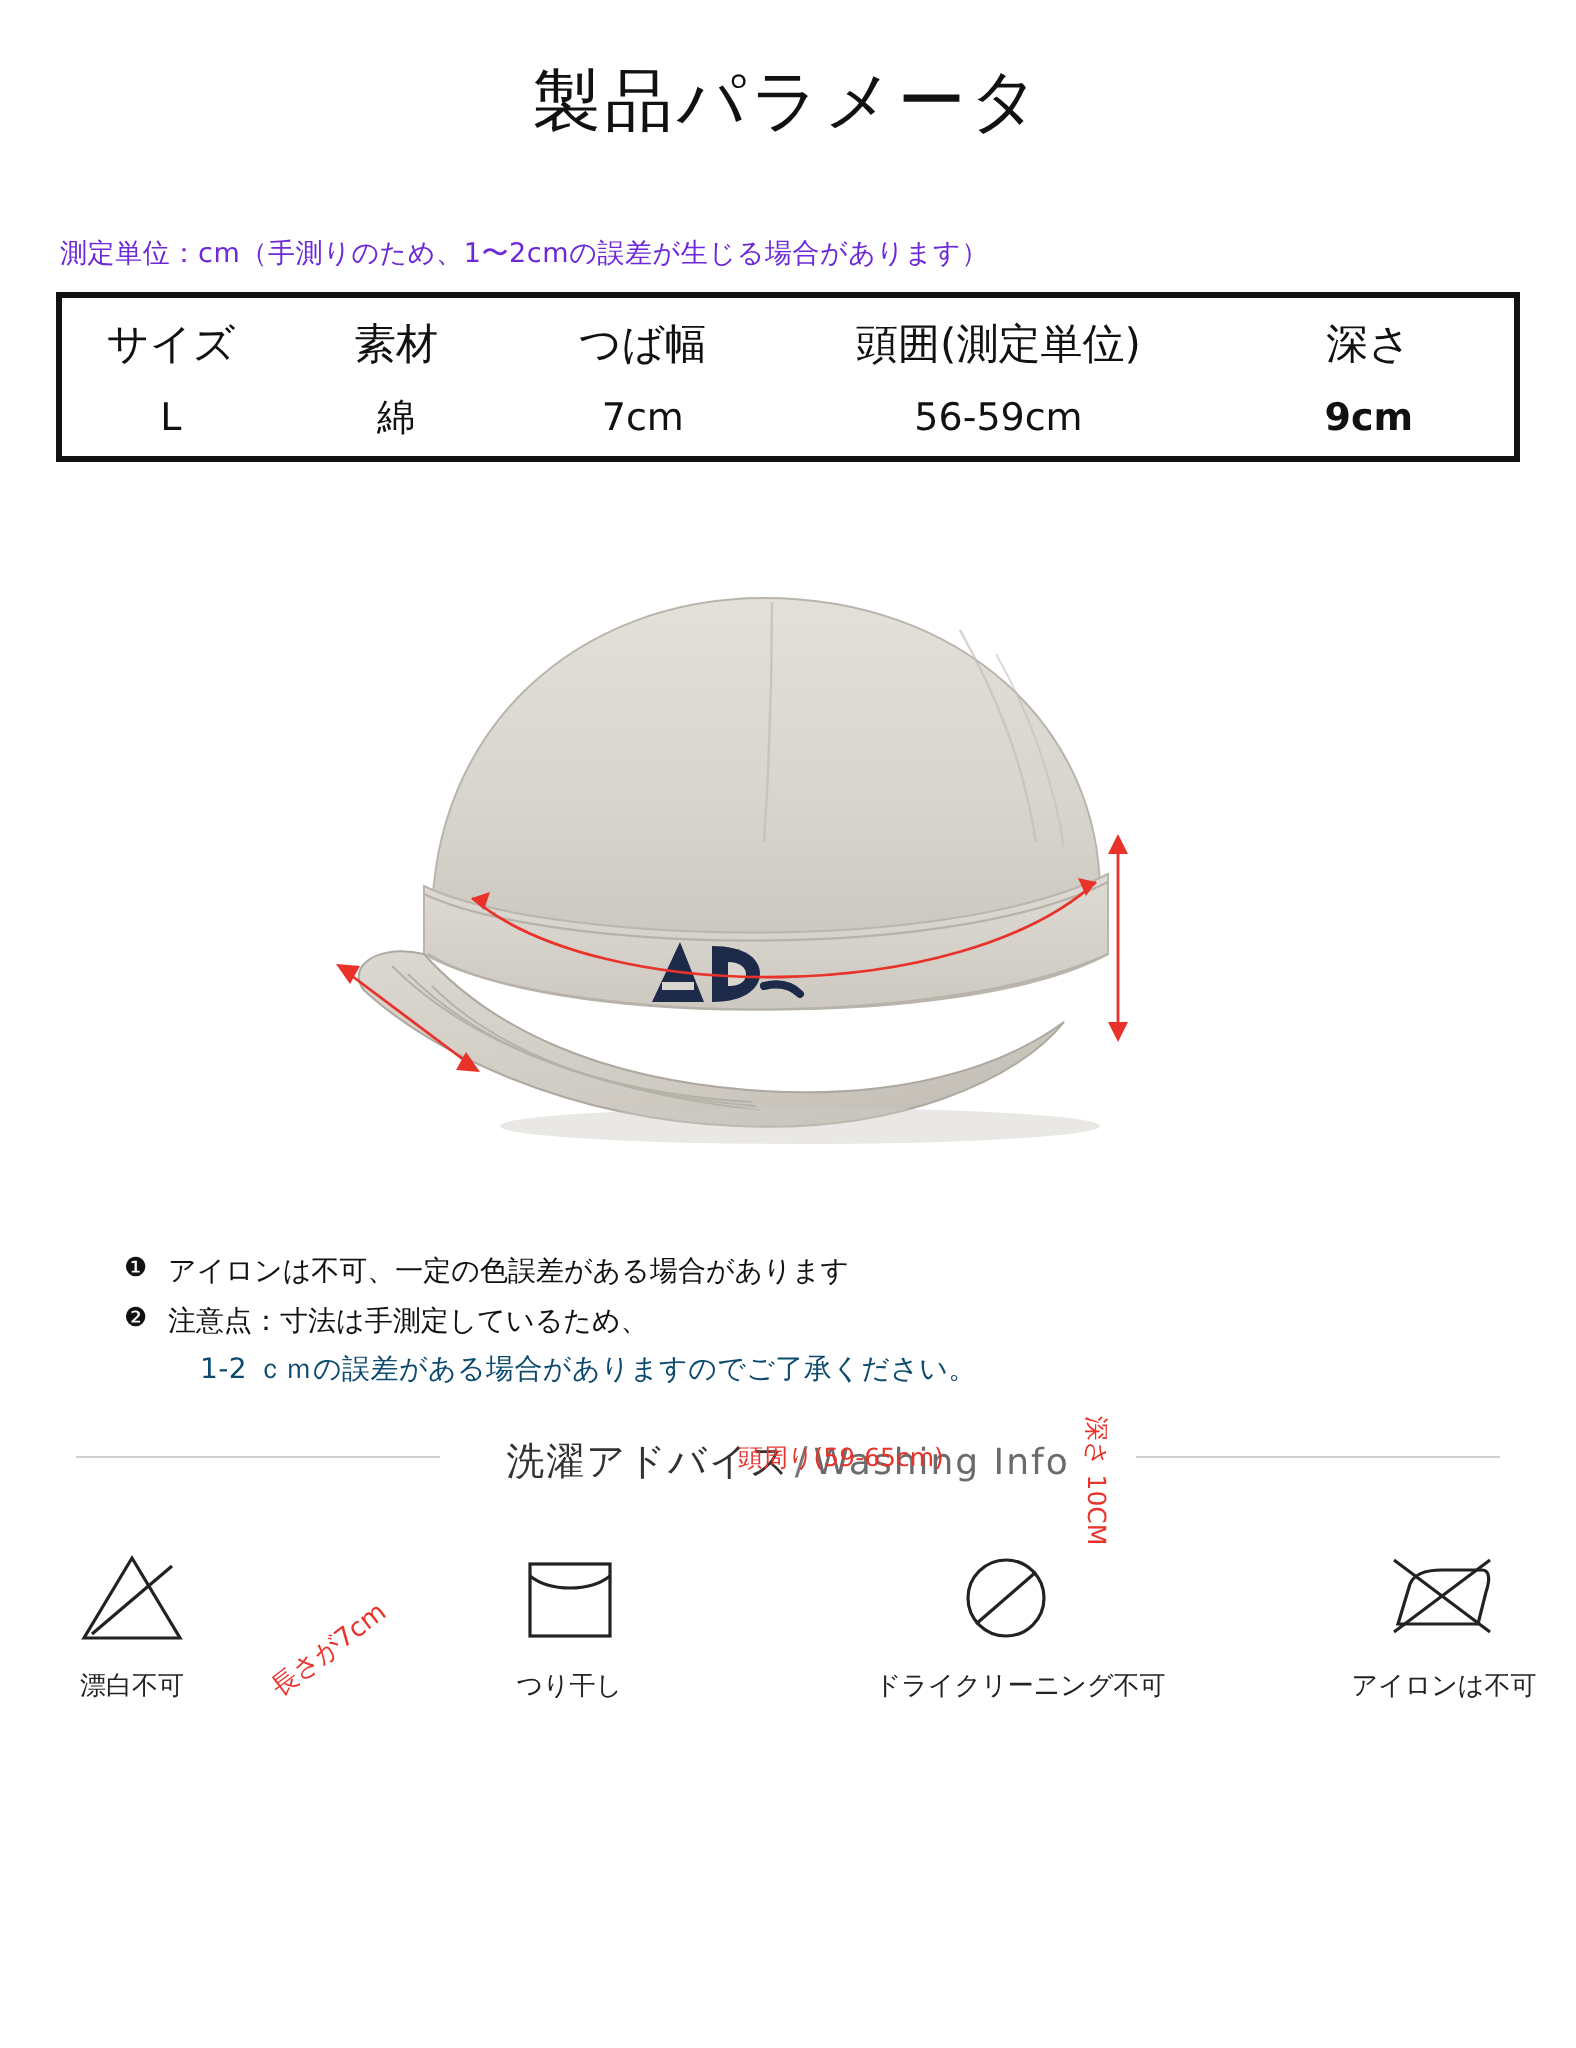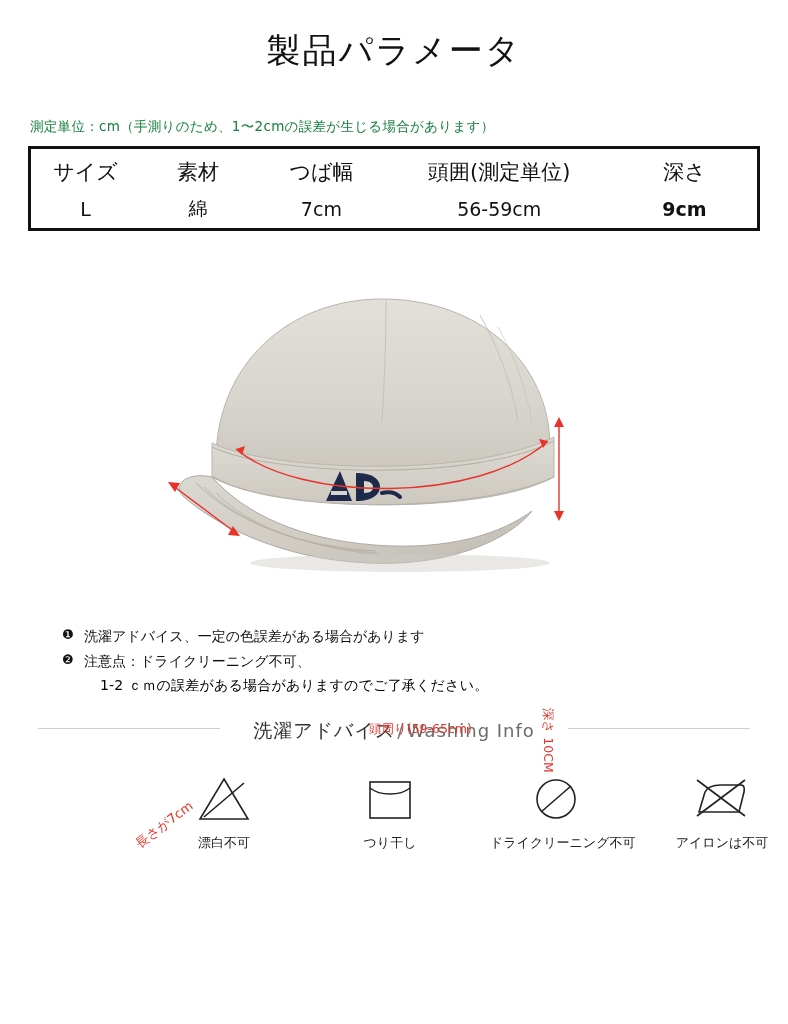--- a/index.html
+++ b/index.html
@@ -23,21 +23,21 @@
     letter-spacing: 2px;
     font-weight: 400;
     color: #111;
     margin-top: 28px;
     margin-bottom: 0;
   }
 
   
   .measure-note {
     font-size: 13.5px;
-    color: #15803d;
+    color: #6d28d9;
     margin: 44px 0 10px 30px;
     letter-spacing: 0.3px;
   }
 
   
   .spec-table-wrap {
     margin: 0 28px;
     border: 3px solid #111;
     box-sizing: border-box;
   }
@@ -131,21 +131,21 @@
     flex: 0 0 auto;
     font-size: 13px;
     color: #111;
   }
   .note-text {
     color: #111;
   }
   .note-sub {
     margin-left: 38px;
     font-size: 14px;
-    color: #000000;
+    color: #0c4a6e;
     letter-spacing: 0.2px;
   }
 
   
   .wash-sep {
     position: relative;
     margin: 30px 0 0 0;
     height: 1px;
   }
   .wash-sep .line-l,
@@ -164,21 +164,21 @@
     font-size: 19px;
     color: #3a3a3a;
     letter-spacing: 1px;
   }
   .wash-title .jp { color: #333; }
   .wash-title .slash { color: #777; margin: 0 2px; }
   .wash-title .en { color: #6b6b6b; font-size: 18px; }
 
   .wash-icons {
     display: flex;
-    justify-content: flex-end;
+    justify-content: space-between;
     gap: 34px;
     margin-top: 26px;
   }
   .wash-item {
     width: 132px;
     text-align: center;
   }
   .wash-item .glyph {
     height: 58px;
     display: flex;
@@ -288,25 +288,25 @@
   </div>
 
   <div class="ann ann-head">頭周り(59-65cm)</div>
   <div class="ann ann-depth">深さ 10CM</div>
   <div class="ann ann-brim">長さが7cm</div>
 </div>
 
 <div class="notes">
   <div class="note-row">
     <span class="note-num">❶</span>
-    <span class="note-text">洗濯アドバイス、一定の色誤差がある場合があります</span>
+    <span class="note-text">アイロンは不可、一定の色誤差がある場合があります</span>
   </div>
   <div class="note-row">
     <span class="note-num">❷</span>
-    <span class="note-text">注意点：ドライクリーニング不可、</span>
+    <span class="note-text">注意点：寸法は手測定しているため、</span>
   </div>
   <div class="note-sub">1-2 ｃｍの誤差がある場合がありますのでご了承ください。</div>
 </div>
 
 <div class="wash-sep">
   <span class="line-l"></span>
   <span class="line-r"></span>
 </div>
 
 <div class="wash-title">

